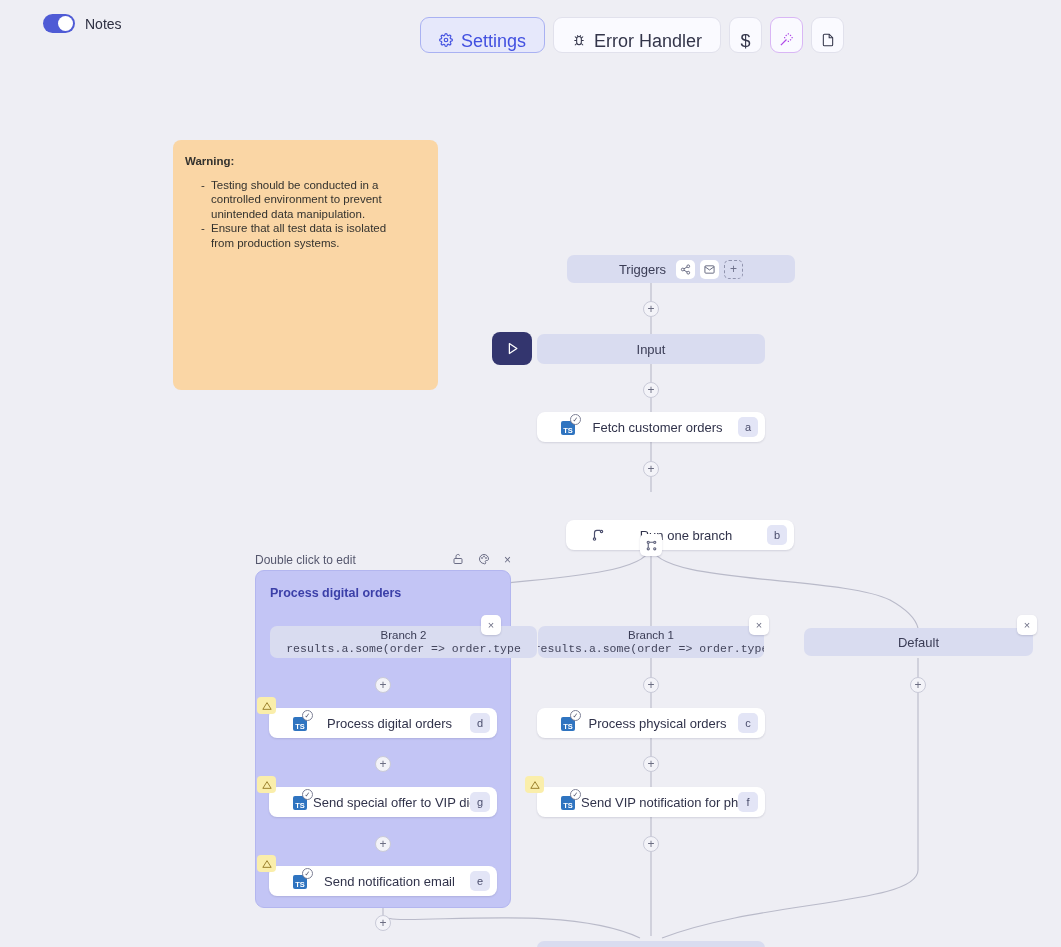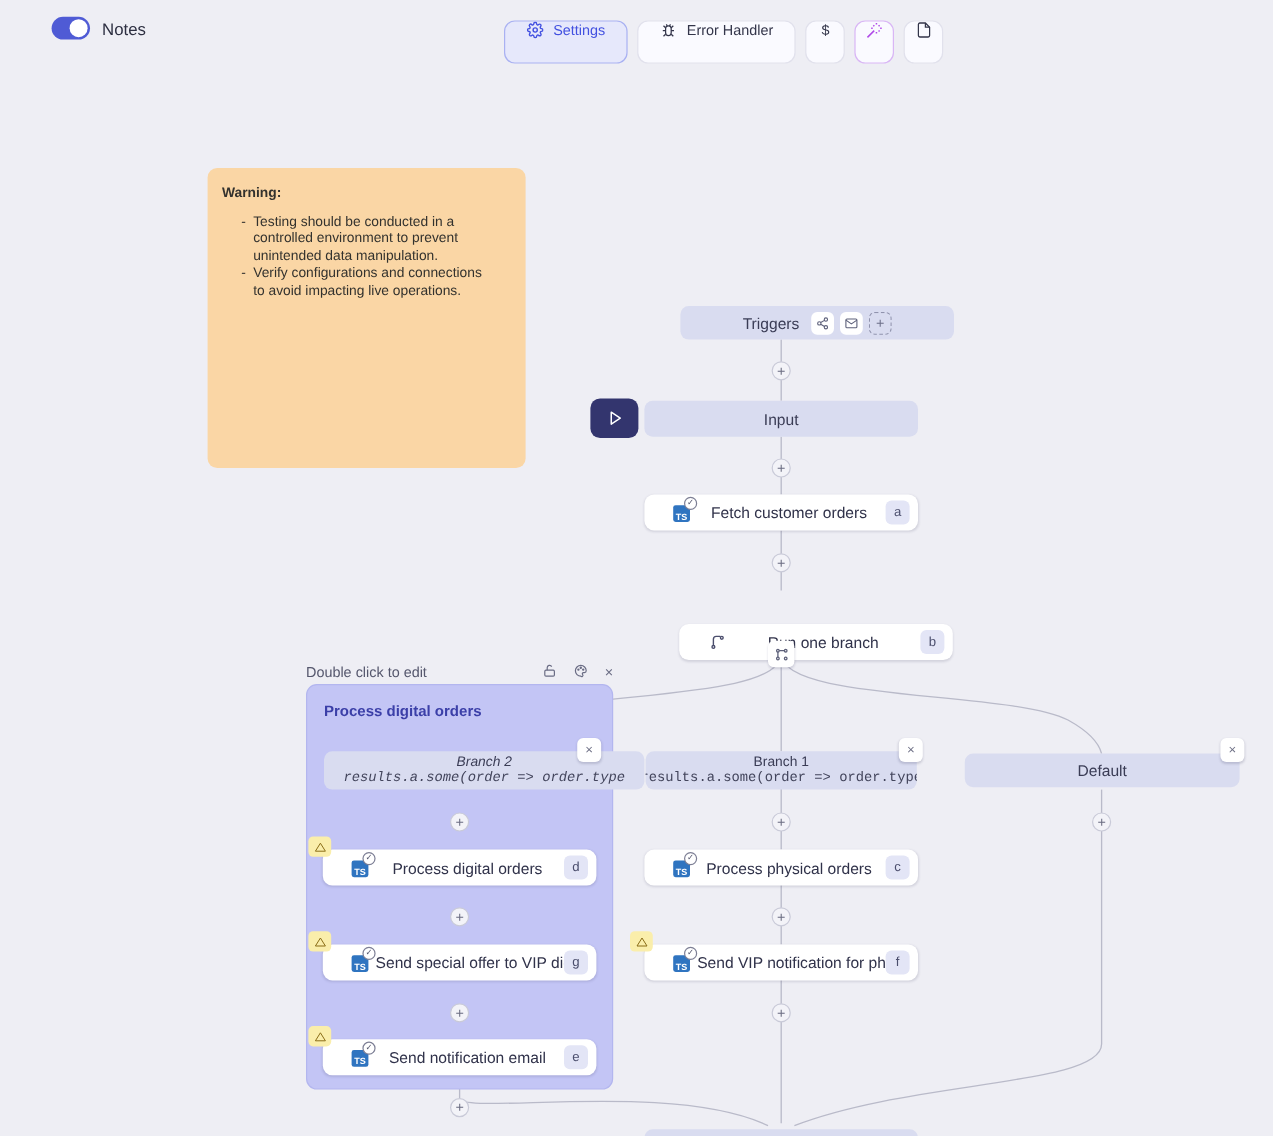--- a/index.html
+++ b/index.html
@@ -20,22 +20,22 @@
   }
   .toggle .knob {
     position: absolute; right: 2px; top: 2px; width: 15px; height: 15px;
     border-radius: 50%; background: #fff;
   }
   .notes-label { font-size: 14px; color: #2d2f41; }
 
   .btn-group { position: absolute; left: 393px; top: 17px; display: flex; gap: 8px; align-items: center; }
   .tbtn {
     height: 36px; border-radius: 9px; background: #fafaff;
-    border: 1px solid #e1e1ec; display: flex; align-items: flex-start; justify-content: center;
-    gap: 8px; padding: 0 18px; font-size: 12px; color: #33354a; cursor: pointer;
+    border: 1px solid #e1e1ec; display: flex; align-items: flex-end; justify-content: center;
+    gap: 8px; padding: 0 18px; font-size: 18px; color: #33354a; cursor: pointer;
     white-space: nowrap;
   }
   .tbtn.primary { background: #e6e8fb; border: 1px solid #a9b1f2; color: #4250e0; }
   .tbtn.icon-only { width: 33px; padding: 0; }
   .tbtn.magic { border: 1px solid #d9b6f5; }
 
   
   .note {
     position: absolute; left: 173px; top: 140px; width: 265px; height: 250px;
     background: #fad6a5; border-radius: 8px; padding: 14px 30px 0 12px;
@@ -209,21 +209,21 @@
       <line x1="918" y1="658" x2="918" y2="870"></line>
       <path d="M383 915 C383 930, 560 900, 640 938"></path>
       <path d="M918 870 C918 905, 760 900, 662 938"></path>
     </g>
   </svg>
 
   <div class="note">
     <div class="note-title">Warning:</div>
     <ul class="note-list">
       <li>Testing should be conducted in a controlled environment to prevent unintended data manipulation.</li>
-      <li>Verify configurations and connections to avoid impacting live operations.</li>
+      <li>Ensure that all test data is isolated from production systems.</li>
     </ul>
   </div>
 
   <div class="pill" style="left:567px;top:255px;width:228px;">
     <span>Triggers</span>
     <span class="trig-icons">
       <span class="trig-ic">
         <svg width="11" height="11" viewBox="0 0 24 24" fill="none" stroke="#5d607a" stroke-width="2">
             <circle cx="18" cy="5" r="3"></circle>
             <circle cx="6" cy="12" r="3"></circle>
@@ -303,21 +303,21 @@
             <circle cx="12" cy="7" r="1"></circle>
             <circle cx="16" cy="10" r="1"></circle>
           </svg>
       </span>
       <span>×</span>
     </span>
   </div>
   <div class="group-box"></div>
   <div class="group-title">Process digital orders</div>
 
-  <div class="branch-pill" style="left:270px;top:626px;width:267px;font-style:italic;">
+  <div class="branch-pill" style="left:270px;top:626px;width:267px;">
     <span class="bt">Branch 2</span>
     <span class="bc">results.a.some(order =&gt; order.type</span>
   </div>
   <div class="xbtn" style="left:481px;top:615px;">×</div>
   <div class="plus" style="left:375px;top:677px;">+</div>
 
   <div class="node" style="left:269px;top:708px;width:228px;">
     <span class="warn-badge">
       <svg width="10" height="10" viewBox="0 0 24 24" fill="none" stroke="#8a6d17" stroke-width="2">
           <path d="M12 4 22 20H2Z"></path>

